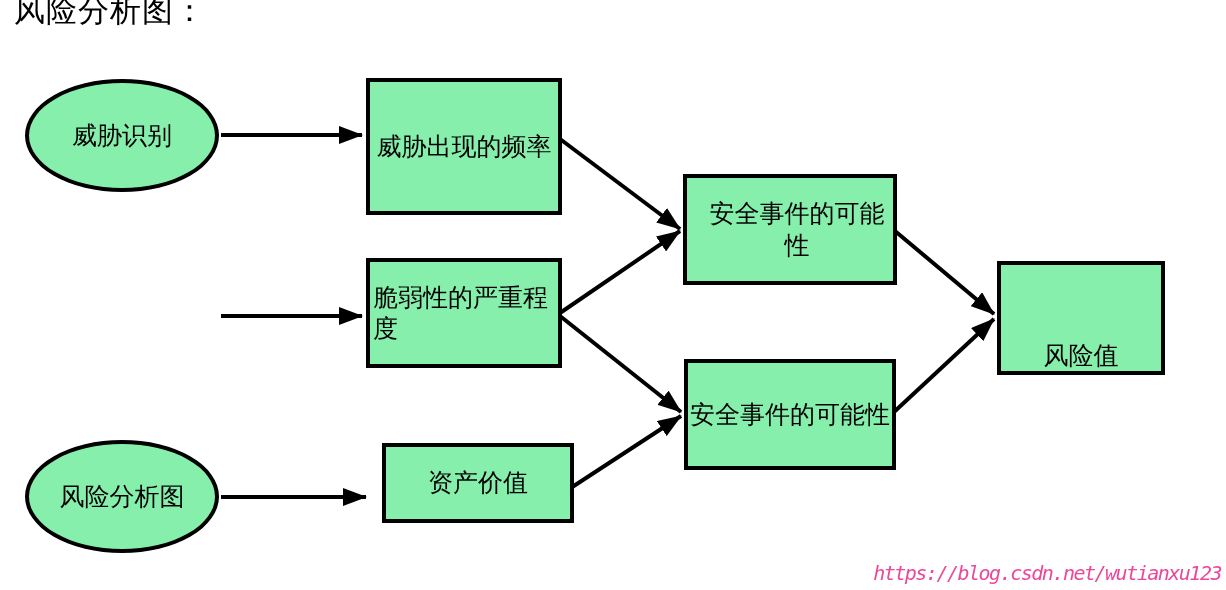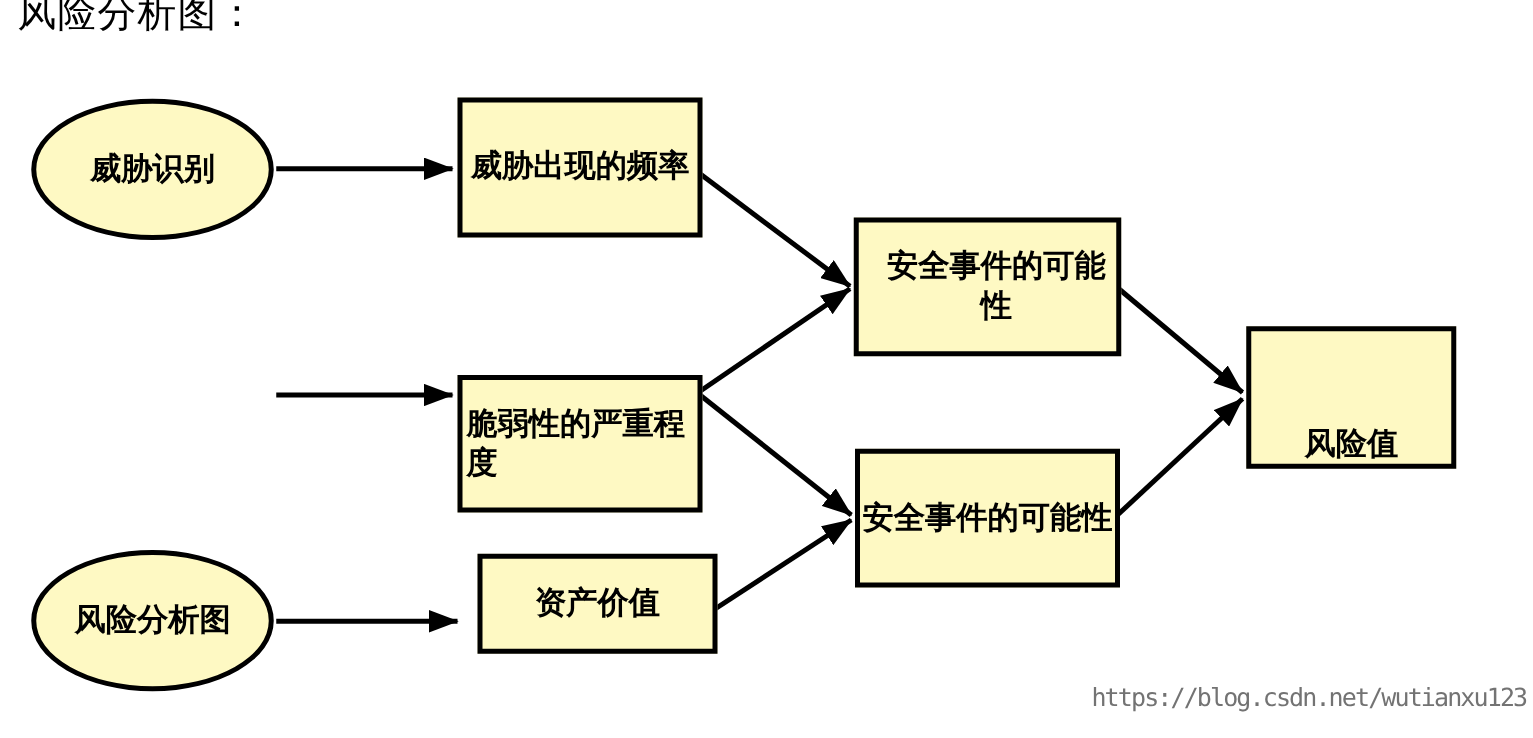--- a/index.html
+++ b/index.html
@@ -23,45 +23,44 @@
     font-weight: 400;
     font-size: 31px;
     color: #000000;
     letter-spacing: 1px;
     white-space: nowrap;
   }
   .node {
     position: absolute;
     box-sizing: border-box;
     border: 4px solid #000000;
-    background: #fef9c3;
+    background: #86efac;
     display: flex;
     align-items: center;
     justify-content: center;
     text-align: center;
-    font-weight: 700;
+    font-weight: 400;
     font-size: 25px;
     line-height: 1.25;
     color: #000000;
   }
   .ellipse { border-radius: 50%; }
   .rect    { border-radius: 0; }
   .left-text {
     justify-content: flex-start;
     text-align: left;
     padding: 0 3px;
     word-break: break-all;
-    margin-top: 42px;
   }
   
   #e-threat  { left: 25px;  top: 79px;  width: 194px; height: 113px; }
   #e-vuln    { left: 25px;  top: 259px; width: 194px; height: 113px; }
   #e-asset   { left: 25px;  top: 440px; width: 194px; height: 113px; }
   
-  #r-freq    { left: 366px; top: 78px;  width: 196px; height: 112px; }
+  #r-freq    { left: 366px; top: 78px;  width: 196px; height: 137px; }
   #r-sev     { left: 366px; top: 258px; width: 196px; height: 110px; }
   #r-value   { left: 382px; top: 443px; width: 192px; height: 80px; }
   
   #r-prob    { left: 683px; top: 174px; width: 214px; height: 111px; padding-left: 14px; }
   #r-loss    { left: 684px; top: 359px; width: 212px; height: 111px; }
   
   #r-risk    { left: 997px; top: 261px; width: 168px; height: 114px; align-items: flex-end; }
 
   #arrows {
     position: absolute;
@@ -71,26 +70,27 @@
     height: 590px;
     pointer-events: none;
   }
   #arrows line {
     stroke: #000000;
     stroke-width: 4;
   }
   .watermark {
     position: absolute;
     right: 5px;
-    bottom: 20px;
+    bottom: 5px;
     font-family: "DejaVu Sans Mono", "Liberation Mono", monospace;
     font-size: 20px;
     letter-spacing: -1.5px;
-    color: #737373;
+    color: #ec4899;
     white-space: nowrap;
+    font-style: italic;
   }
 </style>
 </head>
 <body>
 
 <div id="stage">
 
   <div class="title">风险分析图：</div>
 
   <svg id="arrows" viewBox="0 0 1226 590" xmlns="http://www.w3.org/2000/svg">

